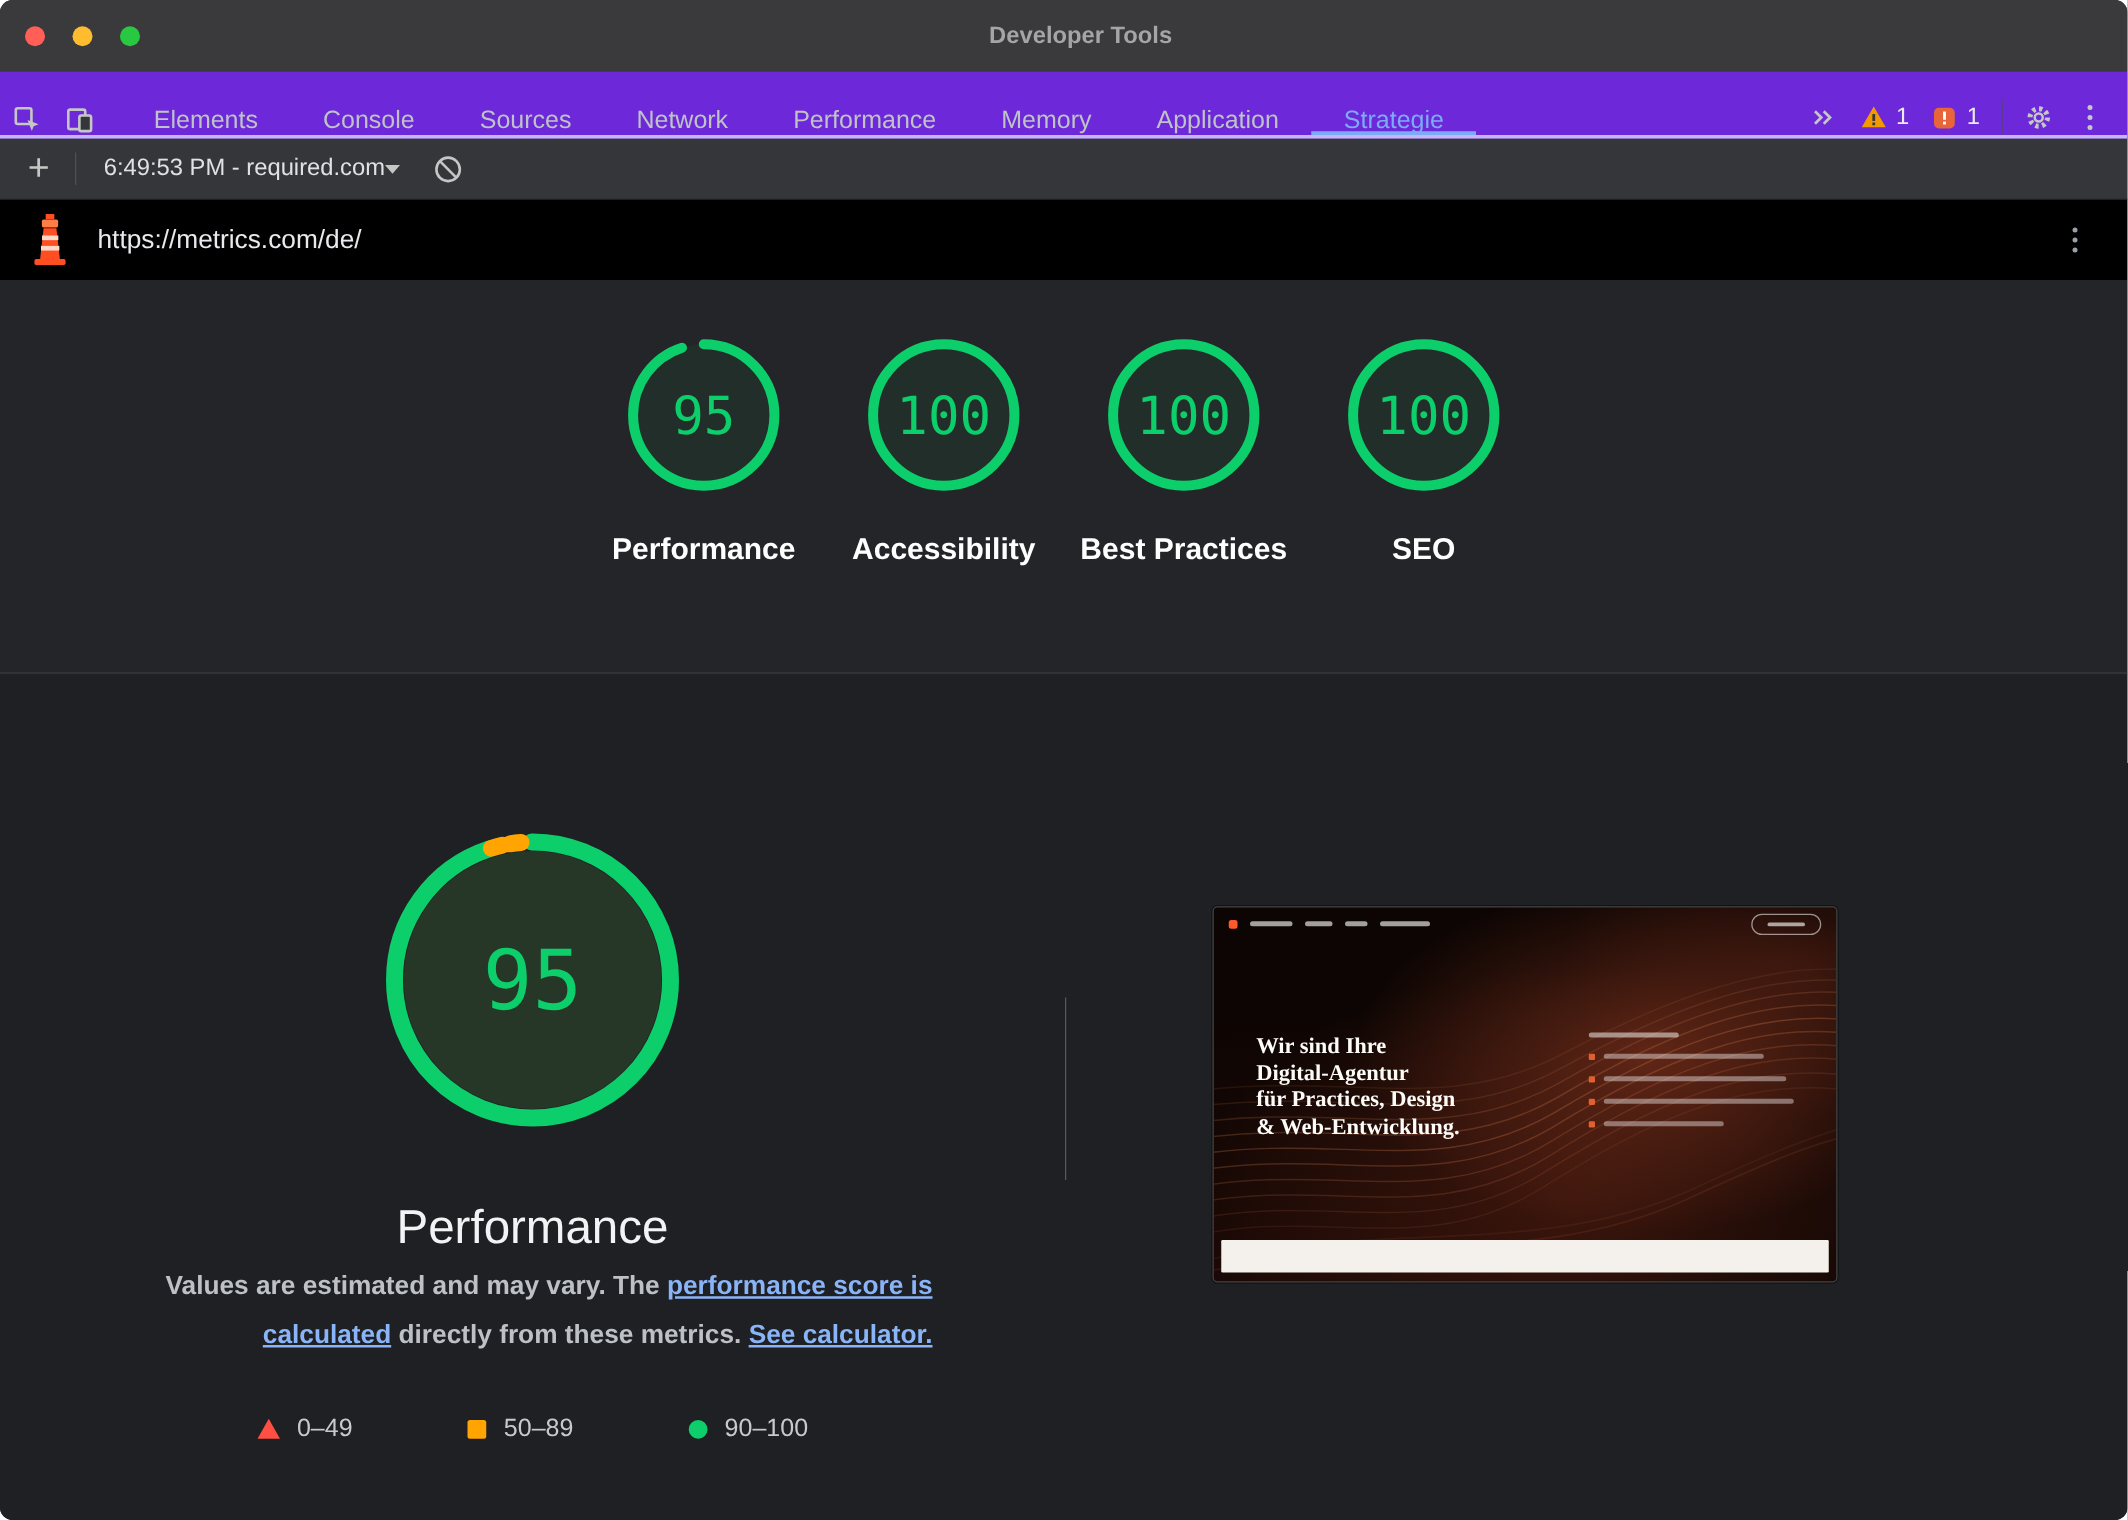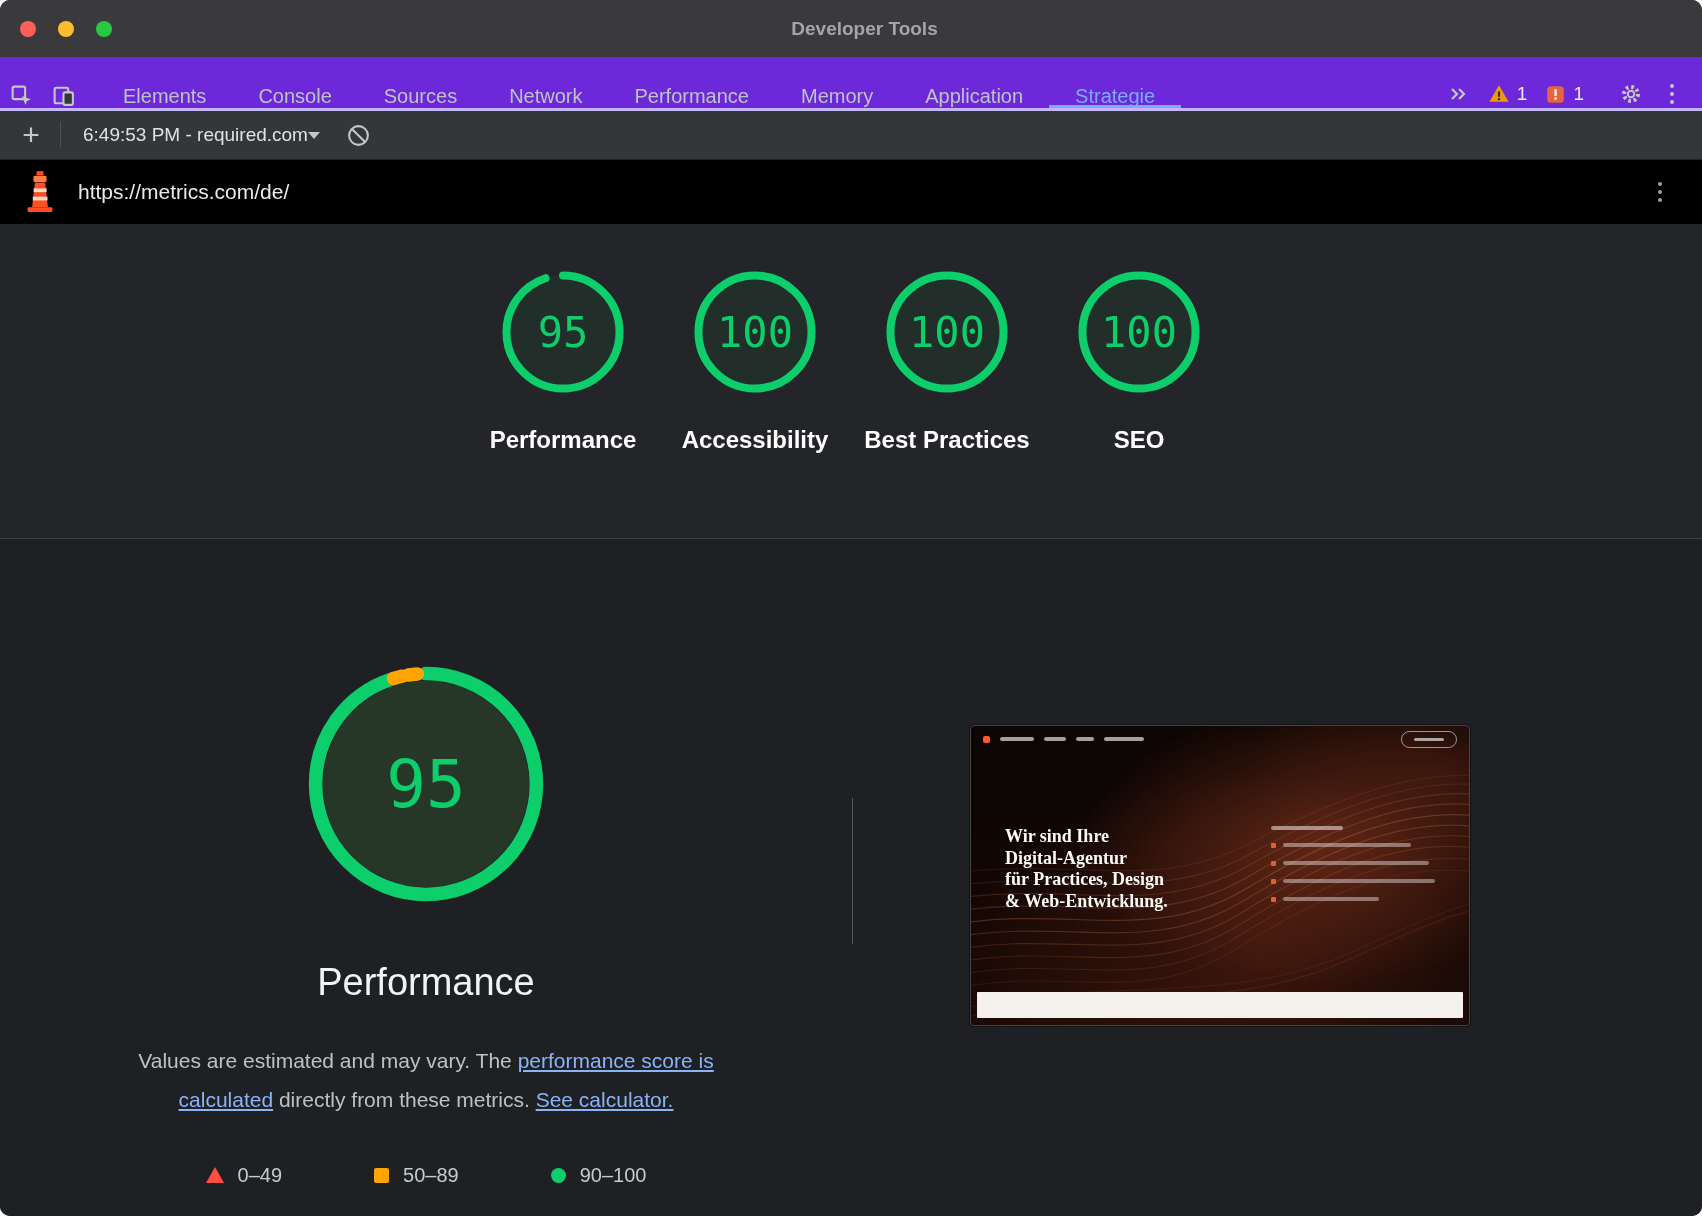--- a/index.html
+++ b/index.html
@@ -49,21 +49,21 @@
   
   .report { flex:1; background:#1e2023; display:flex; position:relative; }
   .v-rule { position:absolute; left:852px; top:259px; width:1px; height:146px; background:#55585c; }
   .report-left { width:852px; flex:0 0 852px; display:flex; flex-direction:column; align-items:center; padding-top:120px; }
   .gauge.big { width:250px; height:250px; }
   .big .g-inner { fill:#263727; }
   .big .g-arc { stroke-width:6.5; fill:none; }
   .big .g-arc-orange { fill:none; stroke:#ffa400; stroke-width:6.5; stroke-linecap:round; transform:rotate(-90deg); transform-origin:center; }
   .big .g-num { font-size:66px; }
   .perf-title { margin-top:52px; color:#f1f3f4; font-size:38px; font-weight:500; }
-  .perf-desc { margin-top:38px; width:640px; text-align:center; color:#bdc1c6; font-size:21px; line-height:1.85; }
+  .perf-desc { margin-top:6px; width:640px; text-align:right; color:#bdc1c6; font-size:21px; line-height:1.85;font-weight:bold; }
   .perf-desc a { color:#8ab4f8; text-decoration:underline; cursor:pointer; }
   .legend { margin-top:44px; display:flex; align-items:flex-end; gap:92px; }
   .legend-item { display:flex; align-items:center; gap:14px; color:#c7cacd; font-size:20px; }
   .lg-tri { width:0; height:0; border-left:9px solid transparent; border-right:9px solid transparent; border-bottom:16px solid #ff4e42; }
   .lg-sq { width:15px; height:15px; background:#ffa400; border-radius:2px; }
   .lg-dot { width:15px; height:15px; background:#0cce6b; border-radius:50%; }
 
   .report-right { flex:1; position:relative; }
   .thumb { position:absolute; left:118px; top:186px; width:500px; height:301px; border-radius:4px; overflow:hidden;
            border:1px solid #454545; box-shadow:0 0 0 1px rgba(0,0,0,0.4);

